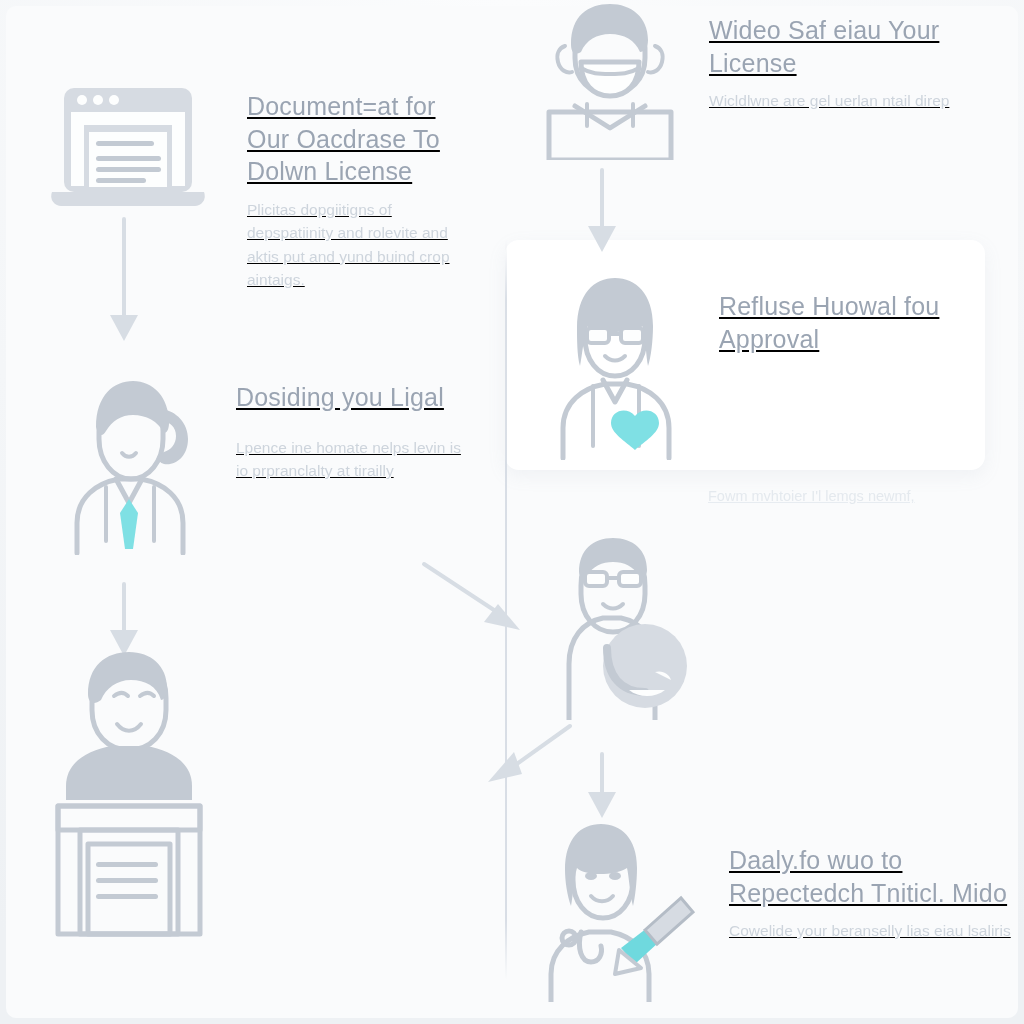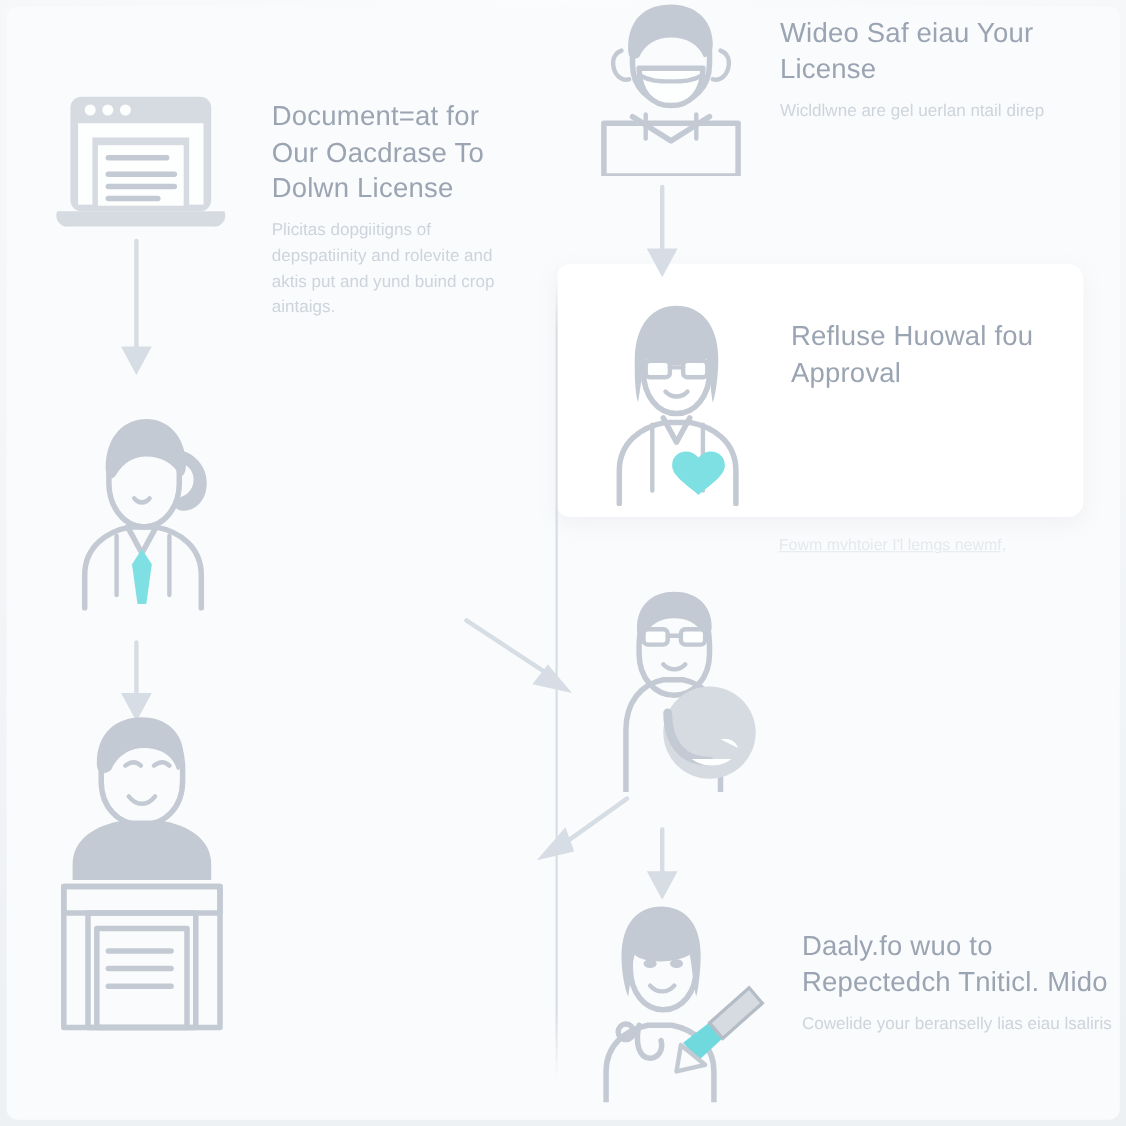--- a/index.html
+++ b/index.html
@@ -32,21 +32,21 @@
   }
 
   
   #column-divider{
     position:absolute;
     left:505px;top:240px;width:2px;height:740px;
     background:linear-gradient(to bottom,rgba(205,212,222,0) 0%,rgba(205,212,222,.75) 8%,rgba(205,212,222,.75) 92%,rgba(205,212,222,0) 100%);
     border-radius:2px;
   }
 
-  .step{position:absolute;display:flex;align-items:flex-start;}
+  .step{position:absolute;display:flex;align-items:flex-start;text-decoration:underline;}
   .icon-wrap{flex:0 0 auto;display:flex;align-items:center;justify-content:center;}
   .txt{flex:1 1 auto;}
 
   .title{
     color:#9aa4b2;
     font-weight:400;
     letter-spacing:.2px;
     line-height:1.30;
     margin:0 0 10px 0;
   }
@@ -127,20 +127,24 @@
         <path d="M33 178 v-30 c0-26 20-40 42-44 h22 c22 4 42 18 42 44 v30" class="ic-line"></path>
         <path d="M72 104 l13 24 13-24" class="ic-line"></path>
         <path d="M85 124 l-9 14 5 36 h8 l5-36 z" class="ic-accent"></path>
         <path d="M62 112 v54" class="ic-line" style="stroke-width:4"></path>
         <path d="M110 112 v54" class="ic-line" style="stroke-width:4"></path>
         <path d="M55 56 c0-27 14-44 32-44 c18 0 32 17 32 44 v8 c0 22-14 40-32 40 c-18 0-32-18-32-40z" class="ic-line"></path>
         <path d="M52 52 c0-32 18-46 37-46 c20 0 36 16 36 42 c0 6-2 10-5 10 c-6-12-18-18-31-18 c-12 0-21 6-27 16 c-4 7-8 4-10-4z" class="ic-fill"></path>
         <path d="M118 34 c14 2 26 14 26 30 c0 17-12 27-24 25 c-8-2-6-10 0-12 c7-2 12-8 12-16 c0-9-6-14-14-15z" class="ic-fill"></path>
         <path d="M78 78 c4 5 10 5 14 0" class="ic-line" style="stroke-width:4"></path>
       </svg>
+    </div>
+    <div class="txt" style="margin-left:22px;padding-top:6px;">
+      <p class="title lg">Dosiding you Ligal</p>
+      <p class="desc" style="margin-top:22px;">Lpence ine homate nelps levin is io prpranclalty at tirailly</p>
     </div>
   </div>
 
   <div class="arrow" style="left:100px;top:580px;">
     <svg width="48" height="80" viewBox="0 0 48 80">
       <line x1="24" y1="4" x2="24" y2="54" class="ar-stroke"></line>
       <polygon points="24,76 10,50 38,50" class="ar-head"></polygon>
     </svg>
   </div>
 

